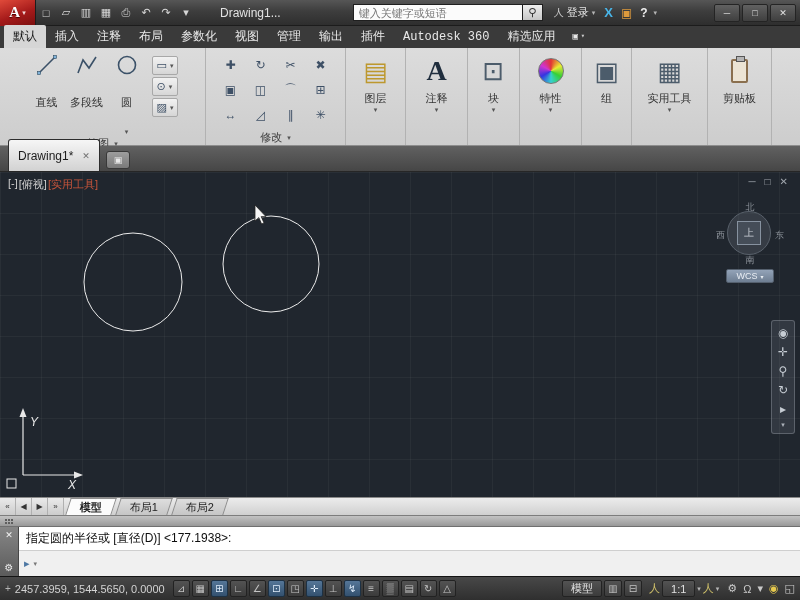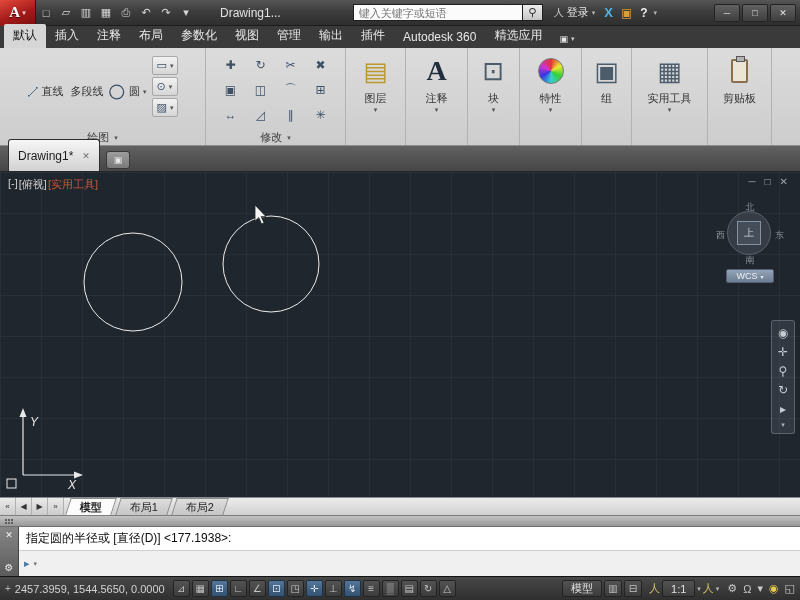--- a/index.html
+++ b/index.html
@@ -27,36 +27,36 @@
   .user-icon{font-size:10px;color:#cfcfcf;}
   .caret-sm{color:#b5b5b5;font-size:7px;}
   .xchg-btn{background:none;border:none;color:#49b5e8;font-weight:bold;font-size:13px;padding:0 2px;}
   .apps-btn{background:none;border:none;color:#de9a3c;font-size:12px;padding:0 2px;}
   .help-btn{background:none;border:none;color:#ececec;font-size:12px;font-weight:bold;padding:0 2px;}
   .win-btns{margin-left:auto;display:flex;gap:2px;}
   .win-btn{width:26px;height:18px;background:linear-gradient(#616161,#3f3f3f);border:1px solid #242424;
     border-radius:2px;color:#e3e3e3;font-size:9px;display:flex;align-items:center;justify-content:center;padding:0;}
 
   
-  .rtabs{height:22px;flex:0 0 22px;background:#3a3a3a;display:flex;align-items:flex-end;padding-left:4px;}
+  .rtabs{height:22px;flex:0 0 22px;background:#3a3a3a;display:flex;align-items:center;padding-left:4px;font-family:Liberation Mono, monospace;}
   .rtab{font-size:12px;color:#e8e8e8;padding:3px 9px 4px;white-space:nowrap;}
   .rtab.active{background:#d6d6d6;color:#161616;border-radius:2px 2px 0 0;}
   .rtab-opt{display:flex;align-items:center;gap:3px;background:none;border:none;color:#e8e8e8;margin-left:4px;padding:2px 4px 4px;}
   .rtab-opt .ic{font-size:9px;}
   .rtab-opt .caret{font-size:7px;color:#ccc;}
 
   
   .ribbon{height:98px;flex:0 0 98px;background:linear-gradient(#dcdcdc,#cdcdcd);display:flex;border-bottom:1px solid #8d8d8d;}
   .panel{border-right:1px solid #b2b2b2;display:flex;flex-direction:column;}
   .pbody{flex:1;display:flex;justify-content:center;}
   .pfoot{height:15px;display:flex;align-items:center;justify-content:center;gap:5px;font-size:11px;color:#3d3d3d;}
   .pfoot .caret{font-size:7px;color:#555;}
   .panel-draw{width:206px;}
   .draw-row{display:flex;padding-top:3px;}
-  .bigbtn{width:40px;display:flex;flex-direction:row;align-items:center;gap:3px;padding:2px 0 0;background:none;border:none;}
+  .bigbtn{width:40px;display:flex;flex-direction:column;align-items:center;gap:18px;padding:2px 0 0;background:none;border:none;}
   .bigbtn svg{width:24px;height:24px;}
   .blabel{font-size:11px;color:#333;white-space:nowrap;}
   .bcaret{font-size:7px;color:#555;height:8px;}
   .smallcol{display:flex;flex-direction:column;gap:2px;padding-top:5px;margin-left:5px;}
   .smallbtn{display:flex;align-items:center;gap:3px;background:linear-gradient(#f2f2f2,#d6d6d6);
     border:1px solid #a8a8a8;border-radius:2px;height:19px;padding:0 4px;}
   .smallbtn .g{font-size:11px;color:#3e5066;}
   .smallbtn .c{font-size:7px;color:#555;}
   .panel-modify{width:140px;}
   .mgrid{display:grid;grid-template-columns:repeat(4,28px);grid-auto-rows:25px;justify-content:center;

